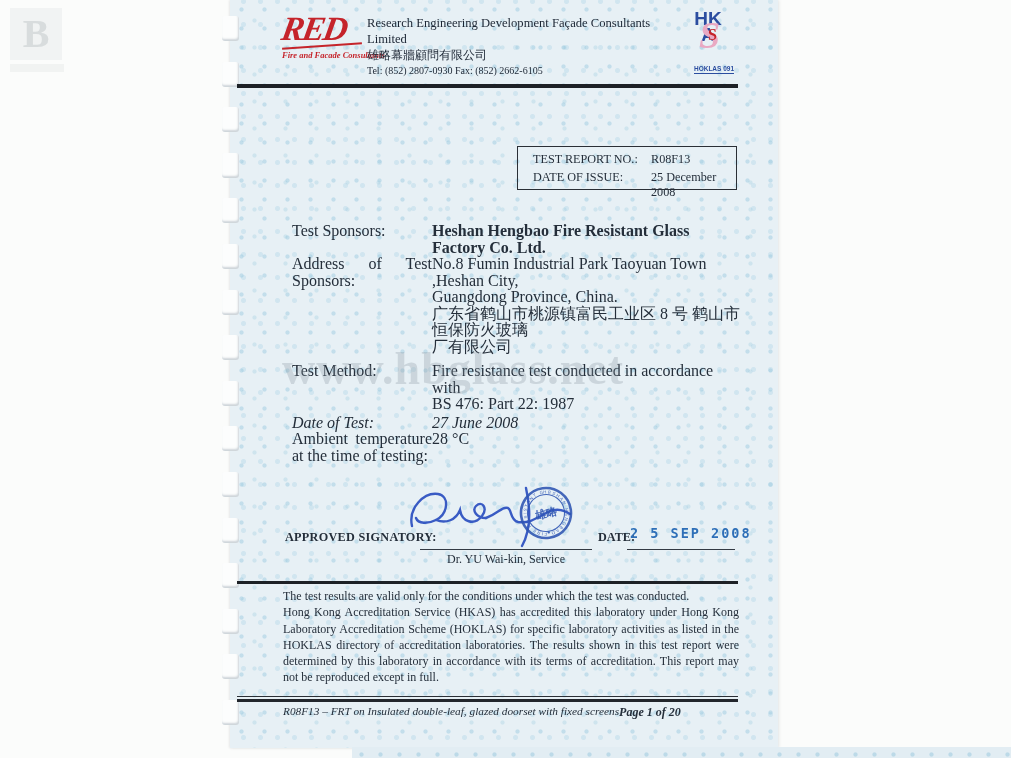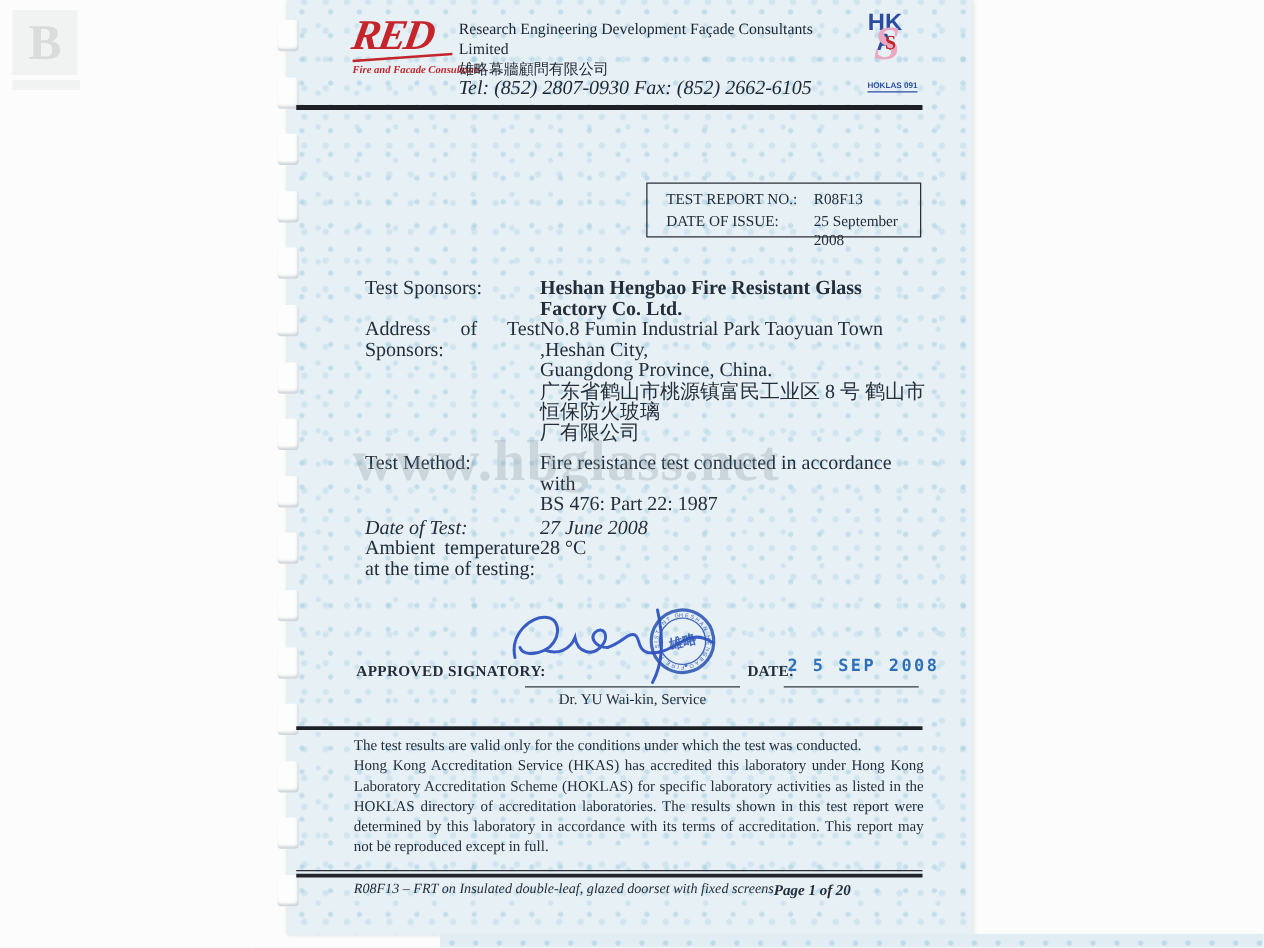--- a/index.html
+++ b/index.html
@@ -33,21 +33,21 @@
   
   .red-logo { position:absolute; left:52px; top:14px; width:84px; }
   .red-logo .word { font:italic 800 34px "Liberation Serif",serif; color:#c5242b;
                     letter-spacing:-2px; transform:skewX(-10deg); line-height:30px; }
   .red-logo .swoosh { width:80px; height:2px; background:#c5242b; transform:rotate(-4deg); margin-top:1px; }
   .red-logo .tag { font:italic 700 8.5px "Liberation Serif",serif; color:#c5242b; margin-top:3px; white-space:nowrap; }
 
   .company { position:absolute; left:137px; top:15px; width:300px; line-height:16px; }
   .company .l1 { font-size:12.6px; color:#1b2533; }
   .company .l2 { font-size:12px; color:#1b2533; }
-  .company .l3 { font-size:16px; color:#1b2533;font-style:italic; }
+  .company .l3 { font-size:10px; color:#1b2533; }
 
   .hkas { position:absolute; left:448px; top:11px; width:72px; text-align:center; }
   .hkas .block { position:relative; width:60px; height:46px; }
   .hkas .r1, .hkas .r2 { font:900 19px "Liberation Sans","DejaVu Sans",sans-serif;
                          color:#2b4da0; line-height:16px; letter-spacing:0; }
   .hkas .s-pink { position:absolute; left:21px; top:2px; font:italic 900 38px "Liberation Serif",serif;
                   color:#e9a9c3; }
   .hkas .s-red { position:absolute; left:30px; top:15px; font:700 16px "Liberation Serif",serif;
                  color:#c5242b; }
   .hkas .cap { margin-top:4px; font:700 6.5px "Liberation Sans","DejaVu Sans",sans-serif;
@@ -170,21 +170,21 @@
     <div class="rule rule1"></div>
 
 
     <div class="report-box">
       <div class="row">
         <span class="lab">TEST REPORT NO.:</span>
         <span class="val">R08F13</span>
       </div>
       <div class="row">
         <span class="lab">DATE OF ISSUE:</span>
-        <span class="val">25 September 2008</span>
+        <span class="val">25 December 2008</span>
       </div>
     </div>
 
     <div class="details" id="details">
         <div class="row bold">
           <span class="lab">Test Sponsors:</span>
           <div class="vals">
             <div class="line">Heshan Hengbao Fire Resistant Glass Factory Co. Ltd.</div>
           </div>
         </div>

